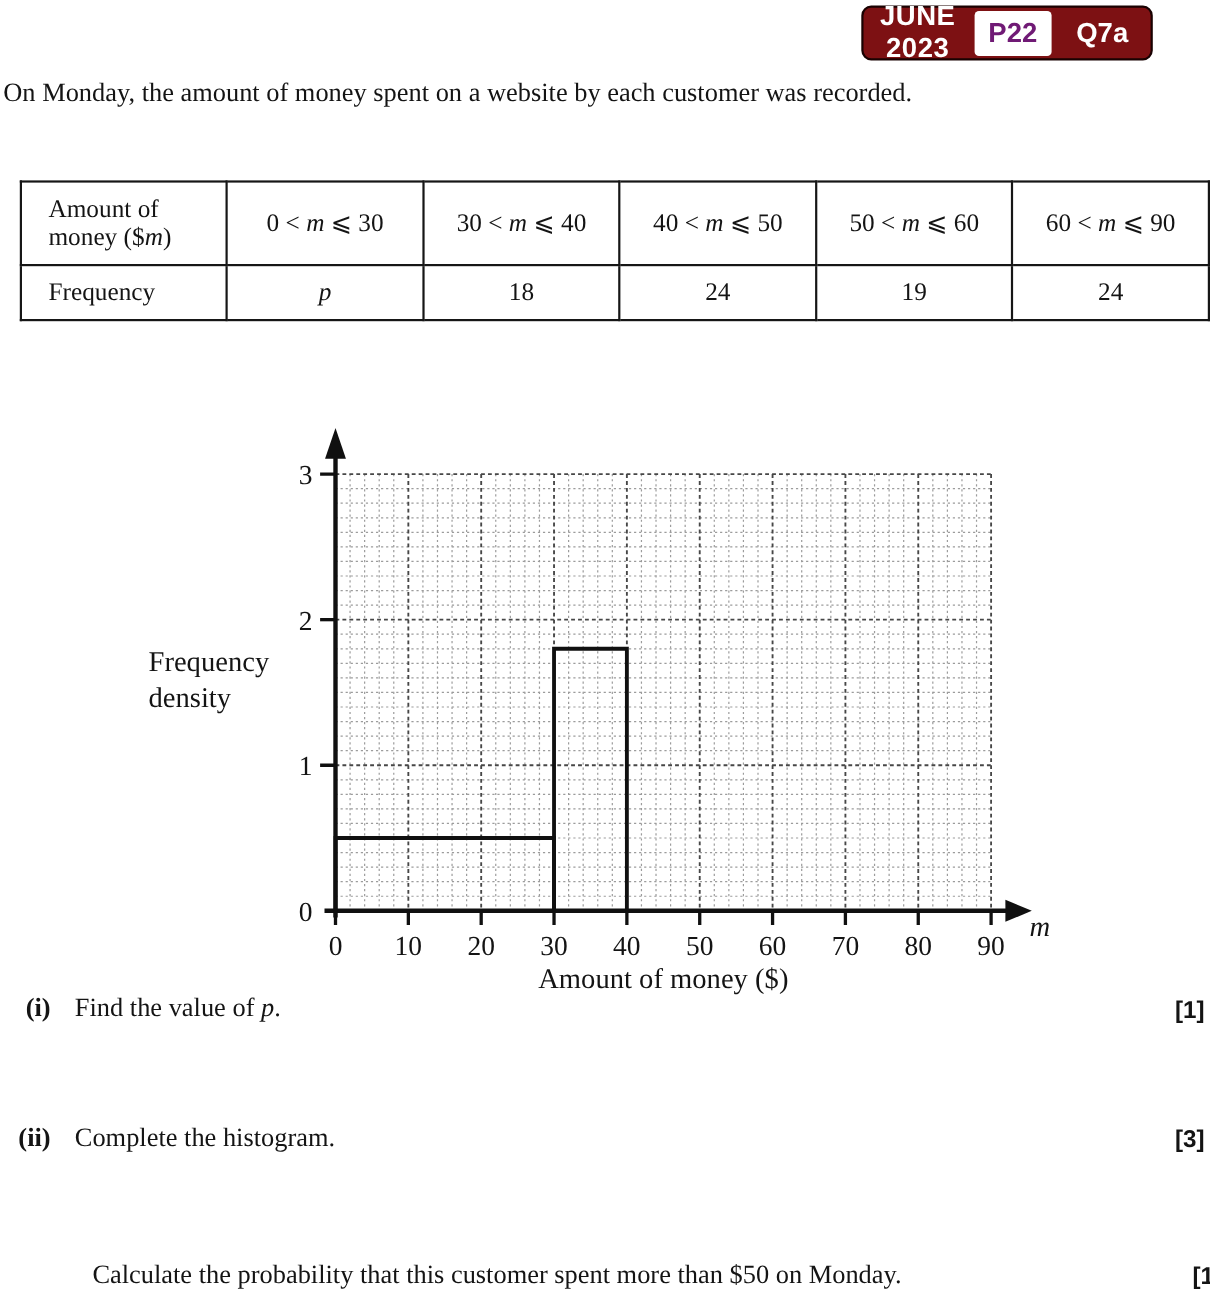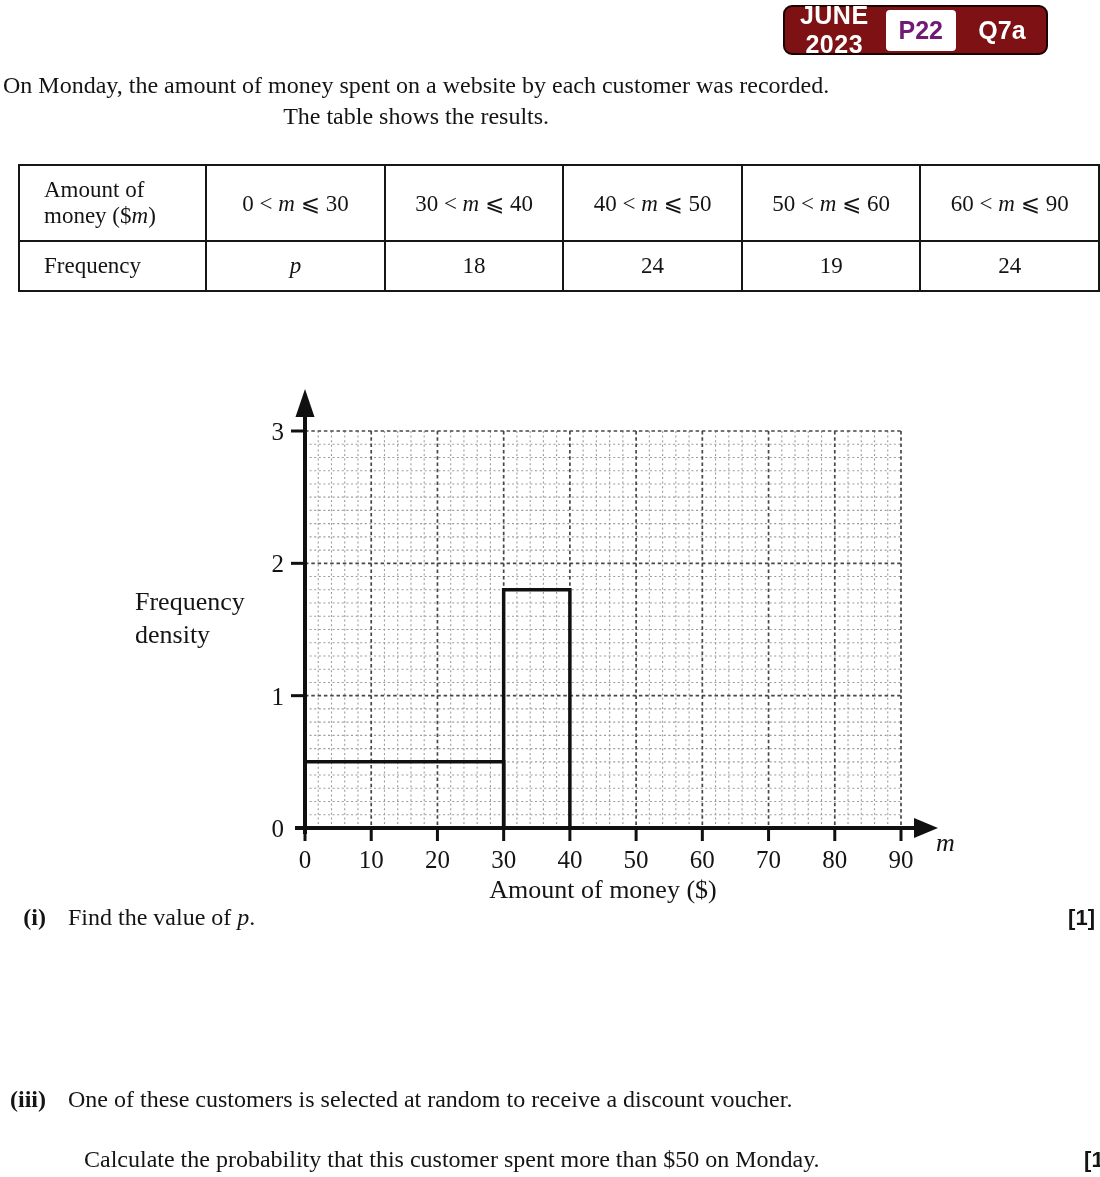--- a/index.html
+++ b/index.html
@@ -50,21 +50,20 @@
 <div class="page">
 
   <div class="badge">
     <span class="badge-session">JUNE 2023</span>
     <span class="badge-paper">P22</span>
     <span class="badge-question">Q7a</span>
   </div>
 
   <p class="intro">
     <span>On Monday, the amount of money spent on a website by each customer was recorded.</span><br>
-    <span>The table shows the results.</span>
   </p>
 
   <table class="ftable">
     <tbody>
         <tr class="hrow">
       <td class="c0 leftcell">
         <span>Amount of</span><br>
         <span>money ($</span><i class="italic">m</i><span>)</span>
       </td>
       <td class="c ineq"><span>0 &lt; </span><i class="italic">m</i><span> ⩽ 30</span></td>
@@ -198,23 +197,24 @@
       <text font-size="26" font-family="&quot;Liberation Serif&quot;,&quot;DejaVu Serif&quot;,serif" fill="#141414" x="603" y="515" text-anchor="middle">Amount of money ($)</text>
       <text font-size="26" font-family="&quot;Liberation Serif&quot;,&quot;DejaVu Serif&quot;,serif" fill="#141414" x="135" y="227">Frequency</text>
       <text font-size="26" font-family="&quot;Liberation Serif&quot;,&quot;DejaVu Serif&quot;,serif" fill="#141414" x="135" y="260">density</text>
     </svg>
 
   <div class="qrow" style="top:904px;">
     <span class="qnum">(i)</span><span class="qtext"><span>Find the value of </span><i class="italic">p</i><span>.</span></span>
     <span class="qmark">[1]</span>
   </div>
 
-
-  <div class="qrow" style="top:1086px;">
-    <span class="qnum">(iii)</span><span class="qtext">One of these customers is selected at random to receive a discount voucher.</span>
-  </div>
+  <div class="qrow" style="top:1022px;">
+    <span class="qnum">(ii)</span><span class="qtext">Complete the histogram.</span>
+    <span class="qmark">[3]</span>
+  </div>
+
 
   <div class="qrow" style="top:1146px;padding-left:16px;">
     <span class="qnum"></span><span class="qtext">Calculate the probability that this customer spent more than $50 on Monday.</span>
     <span class="qmark">[1]</span>
   </div>
 
 </div>
 
 </body></html>

